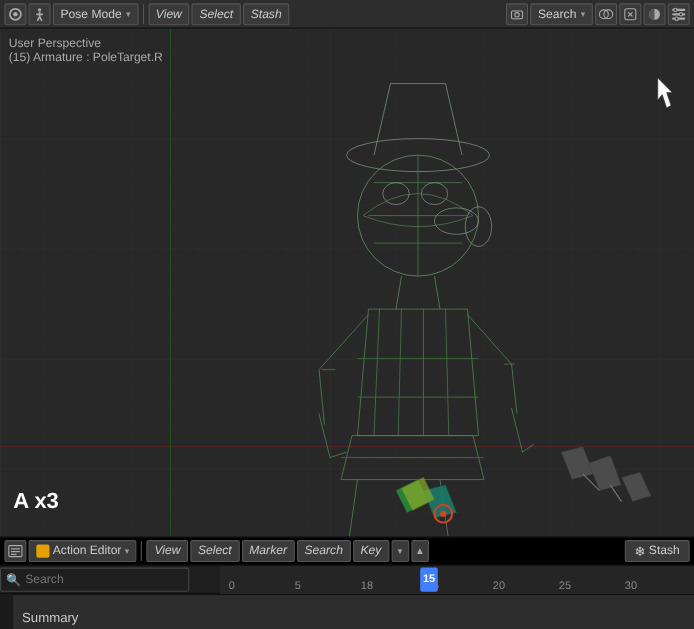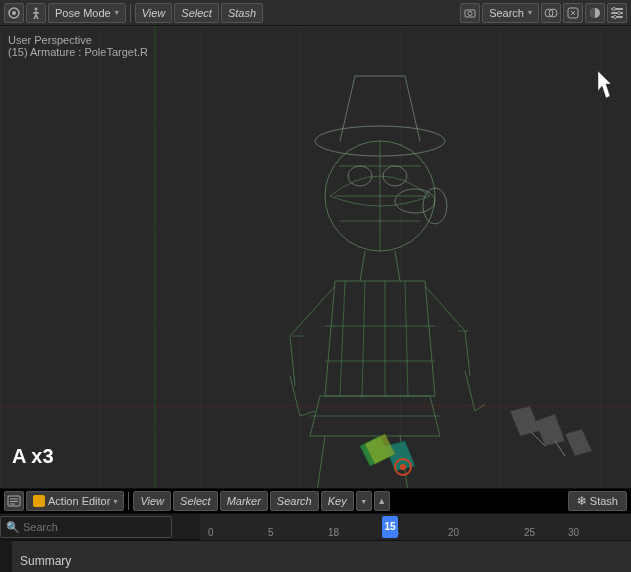--- a/index.html
+++ b/index.html
@@ -489,21 +489,21 @@
     <span class="search-icon-wrap">🔍</span>
     <input id="search-input" type="text" placeholder="Search" style="">
   </div>
   <div id="timeline-ruler" style="position:relative; flex:1; height:26px; background:#252525; overflow:hidden;">
 
     <span class="ruler-mark" style="left:8px;">0</span>
     <span class="ruler-mark" style="left:68px;">5</span>
     <span class="ruler-mark" style="left:128px;">18</span>
     <span class="ruler-mark" style="left:188px;">15</span>
     <span class="ruler-mark" style="left:248px;">20</span>
-    <span class="ruler-mark" style="left:324px;">25</span>
+    <span class="ruler-mark" style="left:308px;">25</span>
     <span class="ruler-mark" style="left:368px;text-align:right;">30</span>
 
     <div class="timeline-cursor" style="left:182px;">
       <span>15</span>
     </div>
   </div>
 </div>
 
 <div id="summary-bar">
   <span>Summary</span>

